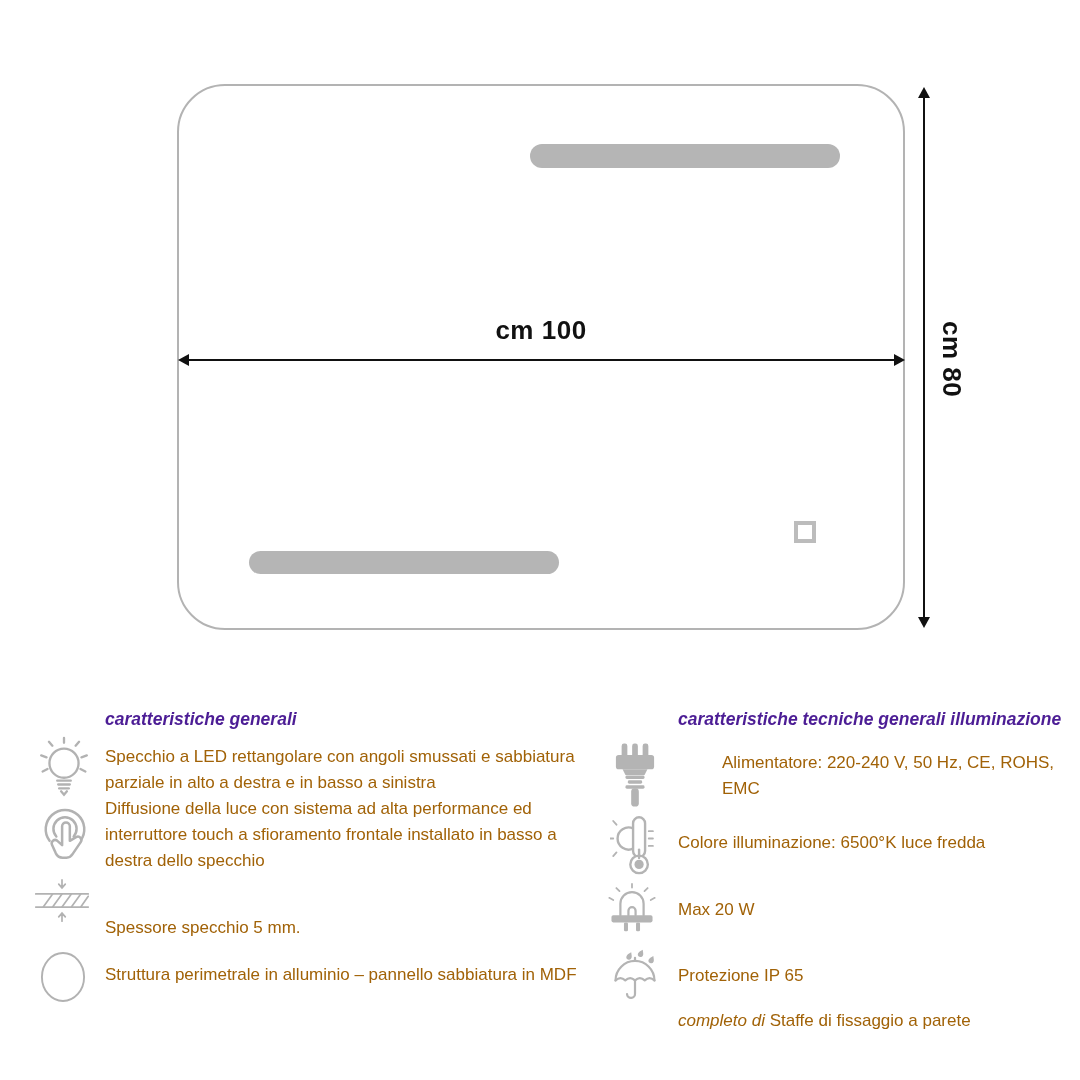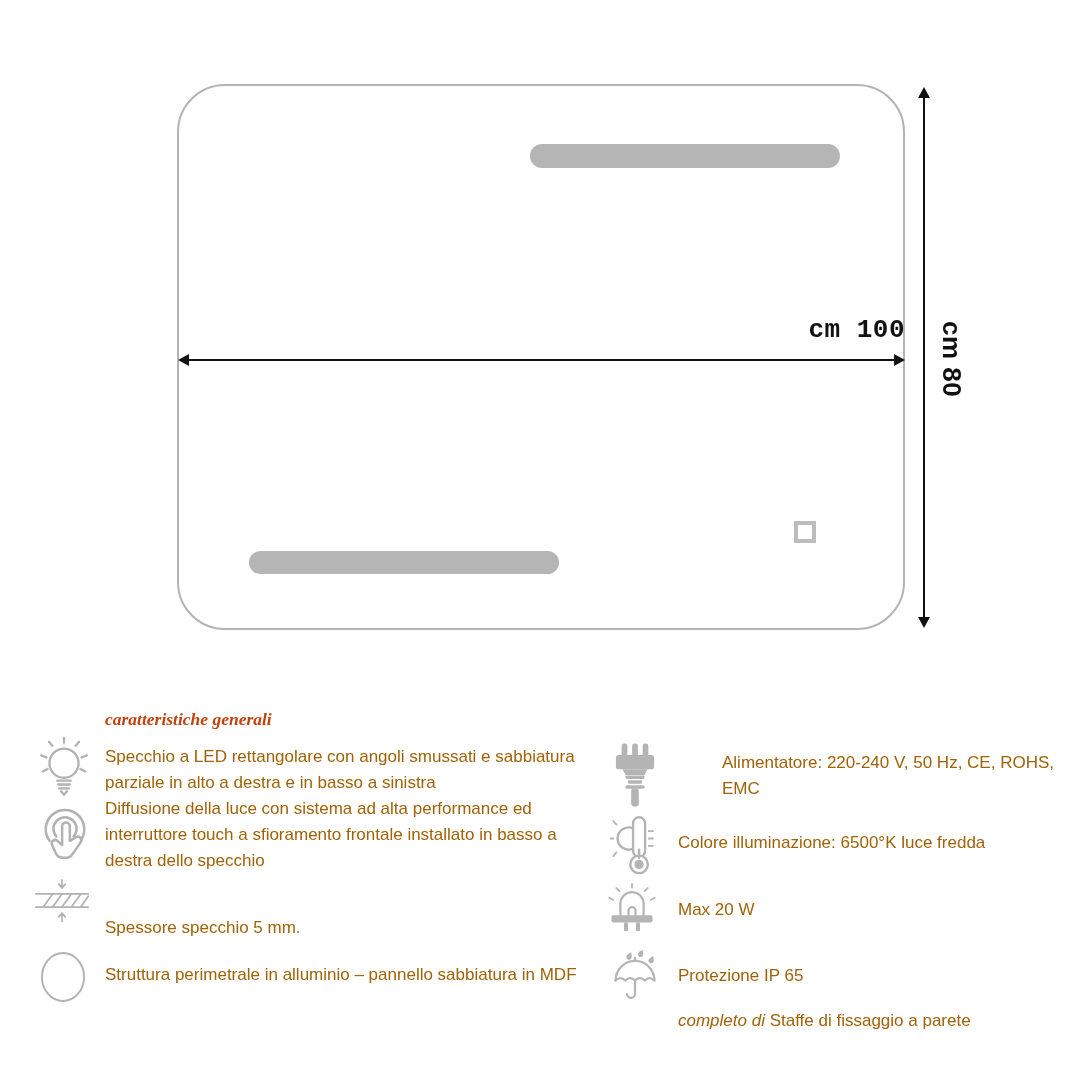--- a/index.html
+++ b/index.html
@@ -18,26 +18,26 @@
   
   .dim { position:absolute; background:#111111; }
   .dim-h { left:188px; top:359px; width:708px; height:2px; }
   .dim-v { left:923px; top:97px; width:2px; height:521px; }
   .arr { position:absolute; width:0; height:0; }
   .arr-left  { left:178px; top:354px; border-top:6px solid transparent; border-bottom:6px solid transparent; border-right:11px solid #111; }
   .arr-right { left:894px; top:354px; border-top:6px solid transparent; border-bottom:6px solid transparent; border-left:11px solid #111; }
   .arr-up    { left:918px; top:87px;  border-left:6px solid transparent; border-right:6px solid transparent; border-bottom:11px solid #111; }
   .arr-down  { left:918px; top:617px; border-left:6px solid transparent; border-right:6px solid transparent; border-top:11px solid #111; }
   .dim-label { position:absolute; color:#111111; font-weight:bold; font-size:26px; letter-spacing:0.5px; }
-  .dim-label-w { left:177px; width:728px; top:315px; text-align:right;font-family:Liberation Mono, monospace; }
+  .dim-label-w { left:177px; width:728px; top:315px; text-align:center; }
   .dim-label-h { left:934px; top:297px; width:34px; height:124px; writing-mode:vertical-rl;
                  display:flex; align-items:center; justify-content:center; }
 
   
-  .col-header { position:absolute; font-size:17.5px; font-weight:bold; font-style:italic; color:#c2410c;font-family:Liberation Serif, serif; }
+  .col-header { position:absolute; font-size:17.5px; font-weight:bold; font-style:italic; color:#4c1d95; }
   .spec-text { position:absolute; font-size:17px; color:#a16207; line-height:26px; }
   .spec-text p { margin:0; }
   .icon { position:absolute; }
   .icon svg { display:block; }
   .ital { font-style:italic; }
 </style>
 </head>
 <body>
 
 <div class="canvas">
@@ -89,20 +89,21 @@
   </div>
   <div class="spec-text" style="left:105px; top:915px; width:482px;">Spessore specchio 5 mm.</div>
 
   <div class="icon" style="left:40px; top:951px;">
     <svg width="46" height="52" viewBox="0 0 48 54" fill="none" stroke="#b2b2b2" stroke-width="2">
       <ellipse cx="24" cy="27" rx="22" ry="25"></ellipse>
     </svg>
   </div>
   <div class="spec-text" style="left:105px; top:962px; width:500px;">Struttura perimetrale in alluminio – pannello sabbiatura in MDF</div>
 
+  <div class="col-header" style="left:678px; top:709px;">caratteristiche tecniche generali illuminazione</div>
 
   <div class="icon" style="left:614px; top:743px;">
     <svg width="42" height="64" viewBox="0 0 44 66" fill="#b4b4b4" stroke="none">
       <rect x="8" y="0" width="6" height="15" rx="2.5"></rect>
       <rect x="19" y="0" width="6" height="15" rx="2.5"></rect>
       <rect x="30" y="0" width="6" height="15" rx="2.5"></rect>
       <rect x="2" y="12" width="40" height="15" rx="3"></rect>
       <path d="M9,27 h26 l-3,6 h-20 z"></path>
       <rect x="12" y="33.5" width="20" height="3.6" rx="1.5"></rect>
       <rect x="14.5" y="38.6" width="15" height="3.6" rx="1.5"></rect>

